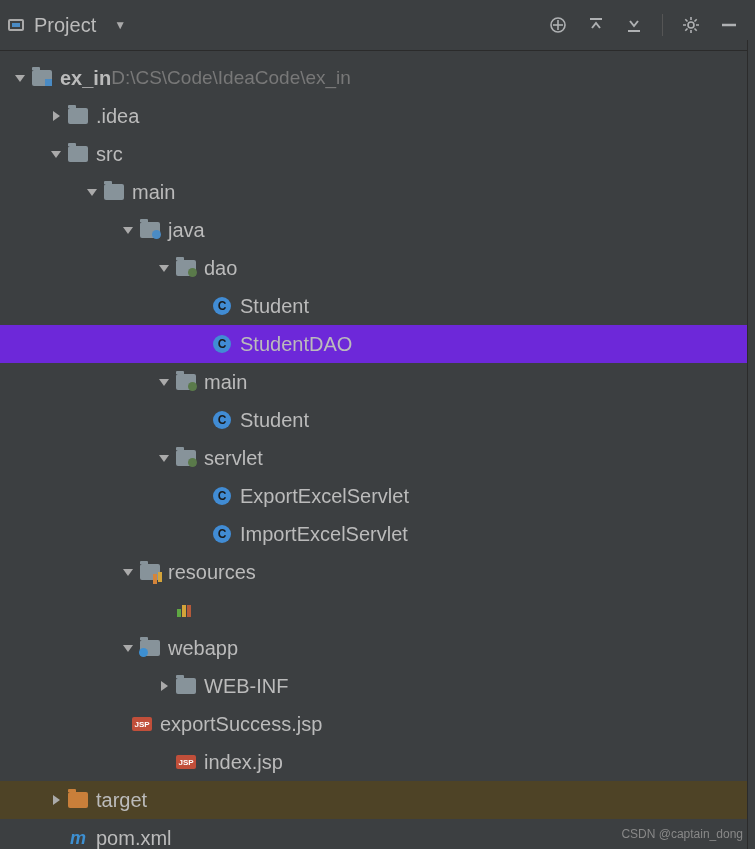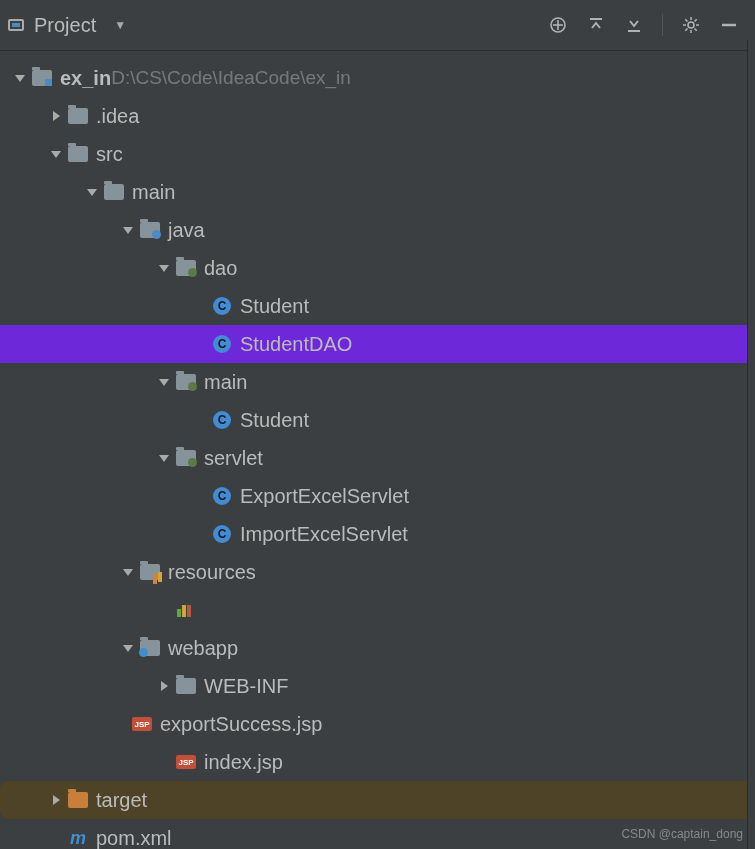--- a/index.html
+++ b/index.html
@@ -87,21 +87,20 @@
       align-items: center;
       cursor: pointer;
       white-space: nowrap;
     }
     .tree-row.selected {
       background: #6d28d9;
       text-align: center;
     }
     .tree-row.highlighted {
       background: #4e4326;
-      border-radius: 8px;
     }
     .arrow {
       width: 16px;
       display: inline-flex;
       justify-content: center;
       color: #aaaaaa;
       font-size: 13px;
       margin-right: 4px;
     }
     .arrow.expanded::before { content: ''; border-left: 5px solid transparent; border-right: 5px solid transparent; border-top: 7px solid #aaa; }

